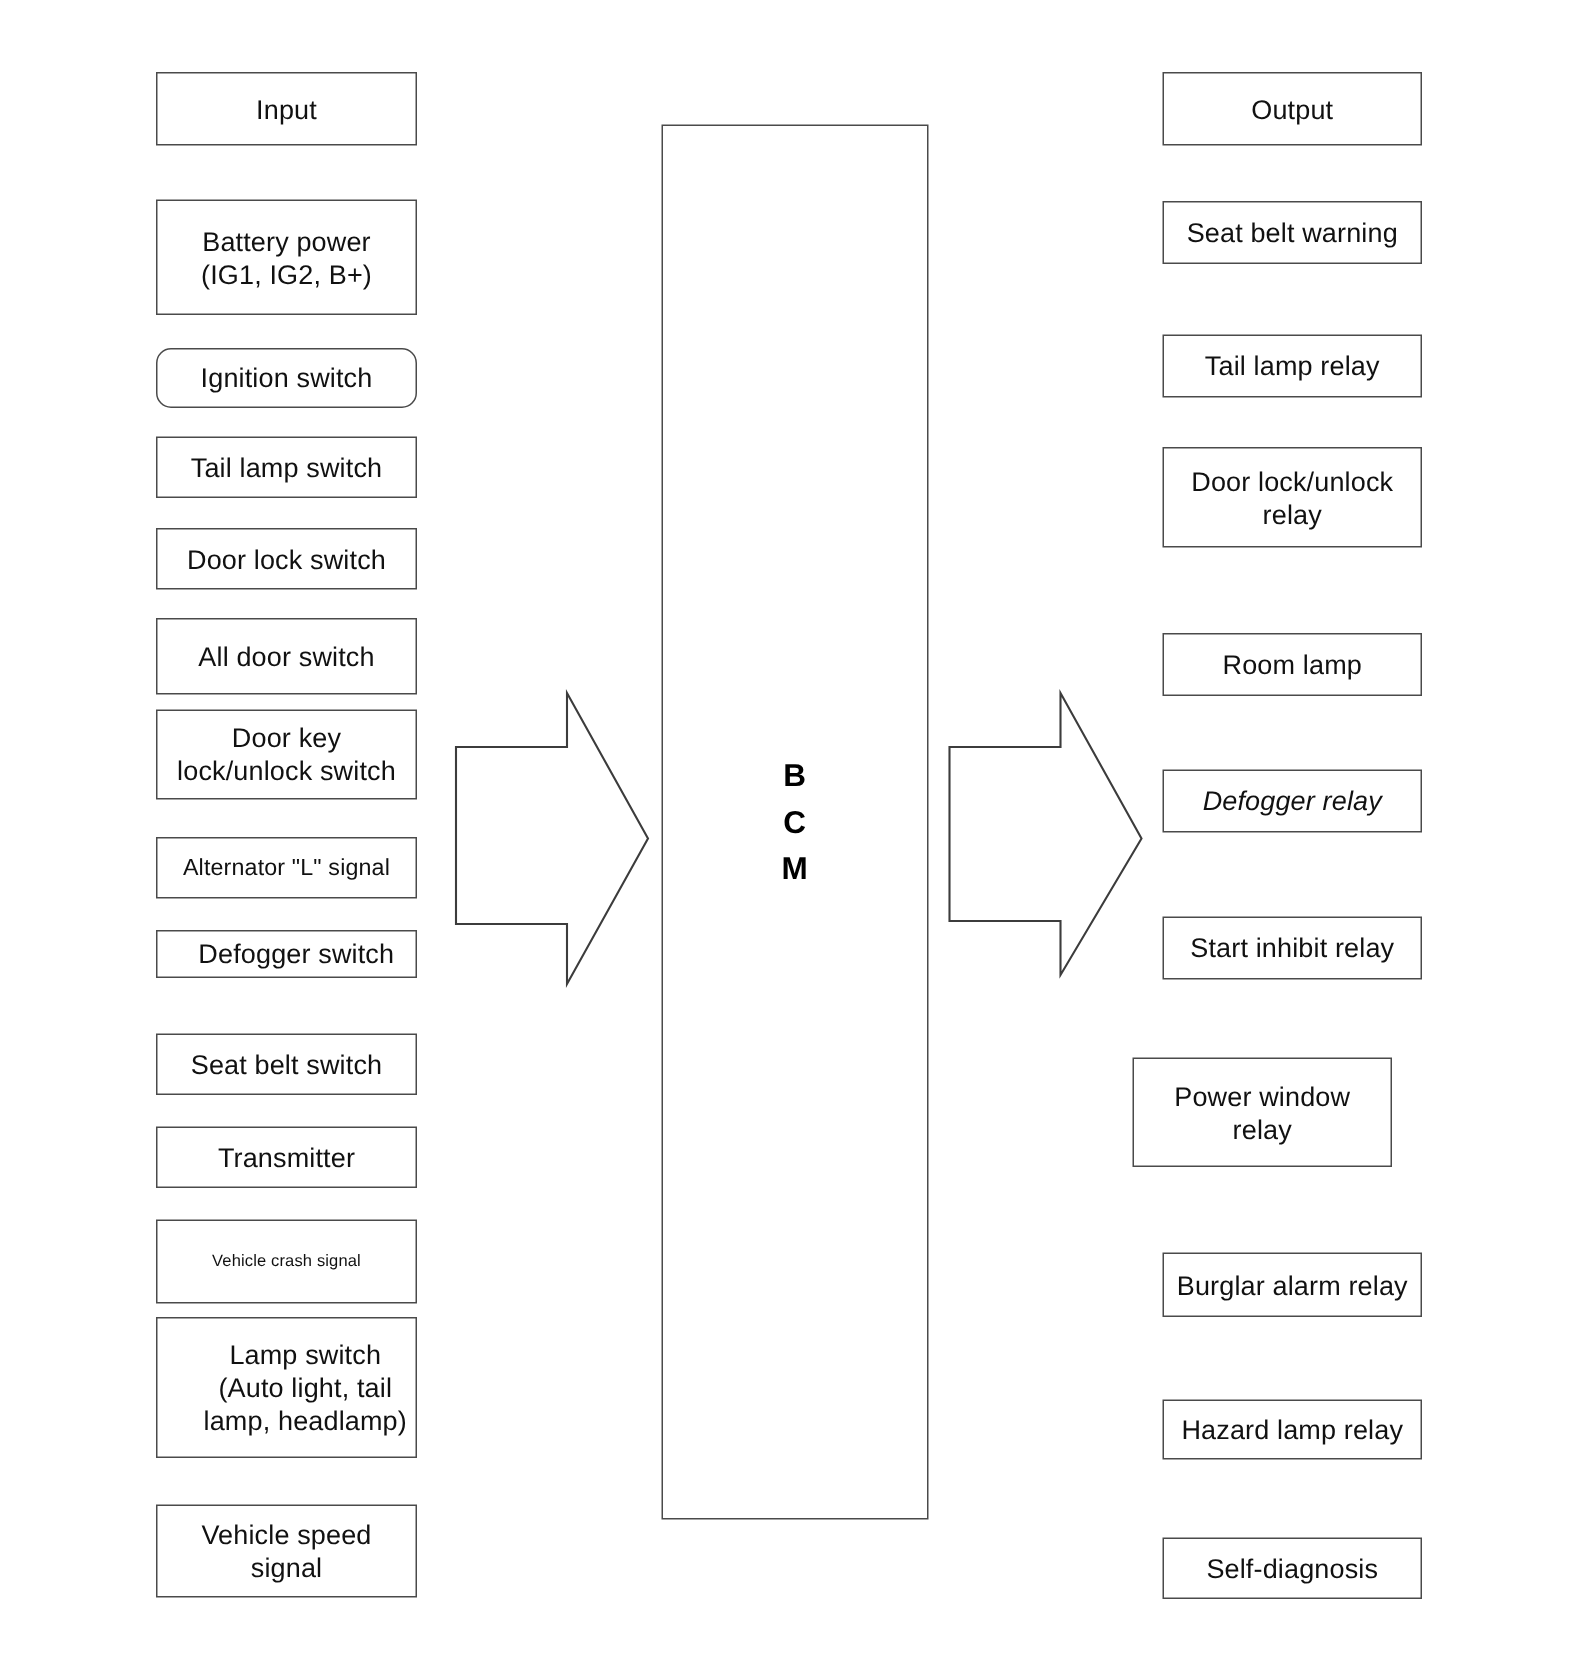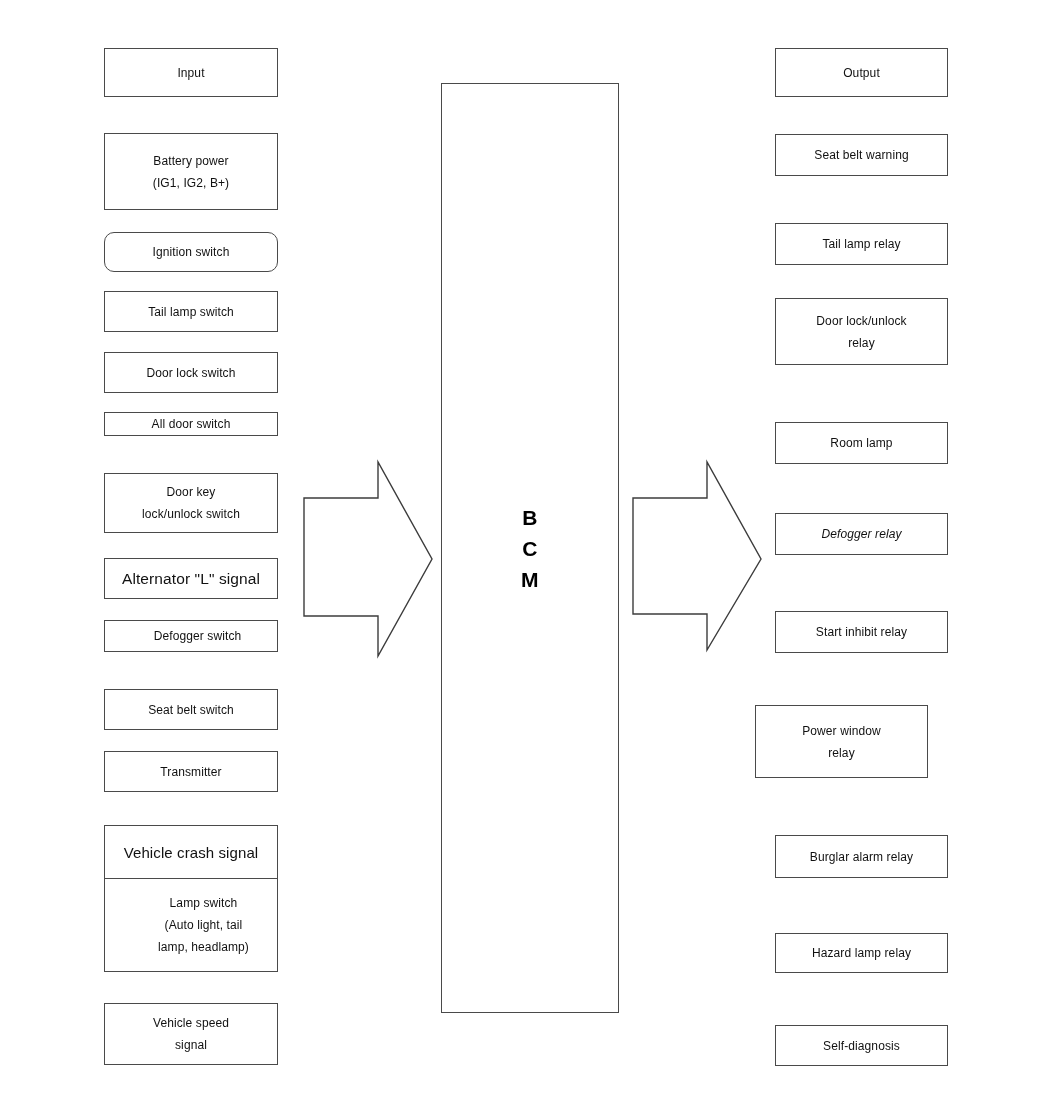--- a/index.html
+++ b/index.html
@@ -20,21 +20,21 @@
   }
   .node {
     position: absolute;
     box-sizing: border-box;
     border: 1.6px solid #4a4a4a;
     background: #ffffff;
     display: flex;
     align-items: center;
     justify-content: center;
     text-align: center;
-    font-size: 12px;
+    font-size: 18px;
     line-height: 22px;
     color: #111111;
     letter-spacing: 0.1px;
     padding: 0 3px;
     white-space: pre-line;
   }
   .bcm-box {
     position: absolute;
     box-sizing: border-box;
     border: 1.6px solid #4a4a4a;
@@ -85,21 +85,21 @@
   </div>
 
   <div class="node" style="left:104px; top:291px; width:174px; height:41px;">
     <span>Tail lamp switch</span>
   </div>
 
   <div class="node" style="left:104px; top:352px; width:174px; height:41px;">
     <span>Door lock switch</span>
   </div>
 
-  <div class="node" style="left:104px; top:412px; width:174px; height:24px;">
+  <div class="node" style="left:104px; top:412px; width:174px; height:51px;">
     <span>All door switch</span>
   </div>
 
   <div class="node" style="left:104px; top:473px; width:174px; height:60px;">
     <span>Door key
 lock/unlock switch</span>
   </div>
 
   <div class="node" style="left:104px; top:558px; width:174px; height:41px; font-size:15.5px;">
     <span>Alternator "L" signal</span>
@@ -110,21 +110,21 @@
   </div>
 
   <div class="node" style="left:104px; top:689px; width:174px; height:41px;">
     <span>Seat belt switch</span>
   </div>
 
   <div class="node" style="left:104px; top:751px; width:174px; height:41px;">
     <span>Transmitter</span>
   </div>
 
-  <div class="node" style="left:104px; top:813px; width:174px; height:56px; font-size:15px;margin-top:12px;">
+  <div class="node" style="left:104px; top:813px; width:174px; height:56px; font-size:11px;">
     <span>Vehicle crash signal</span>
   </div>
 
   <div class="node" style="left:104px; top:878px; width:174px; height:94px;padding-left:28px;">
     <span>Lamp switch
 (Auto light, tail
 lamp, headlamp)</span>
   </div>
 
   <div class="node" style="left:104px; top:1003px; width:174px; height:62px;">

